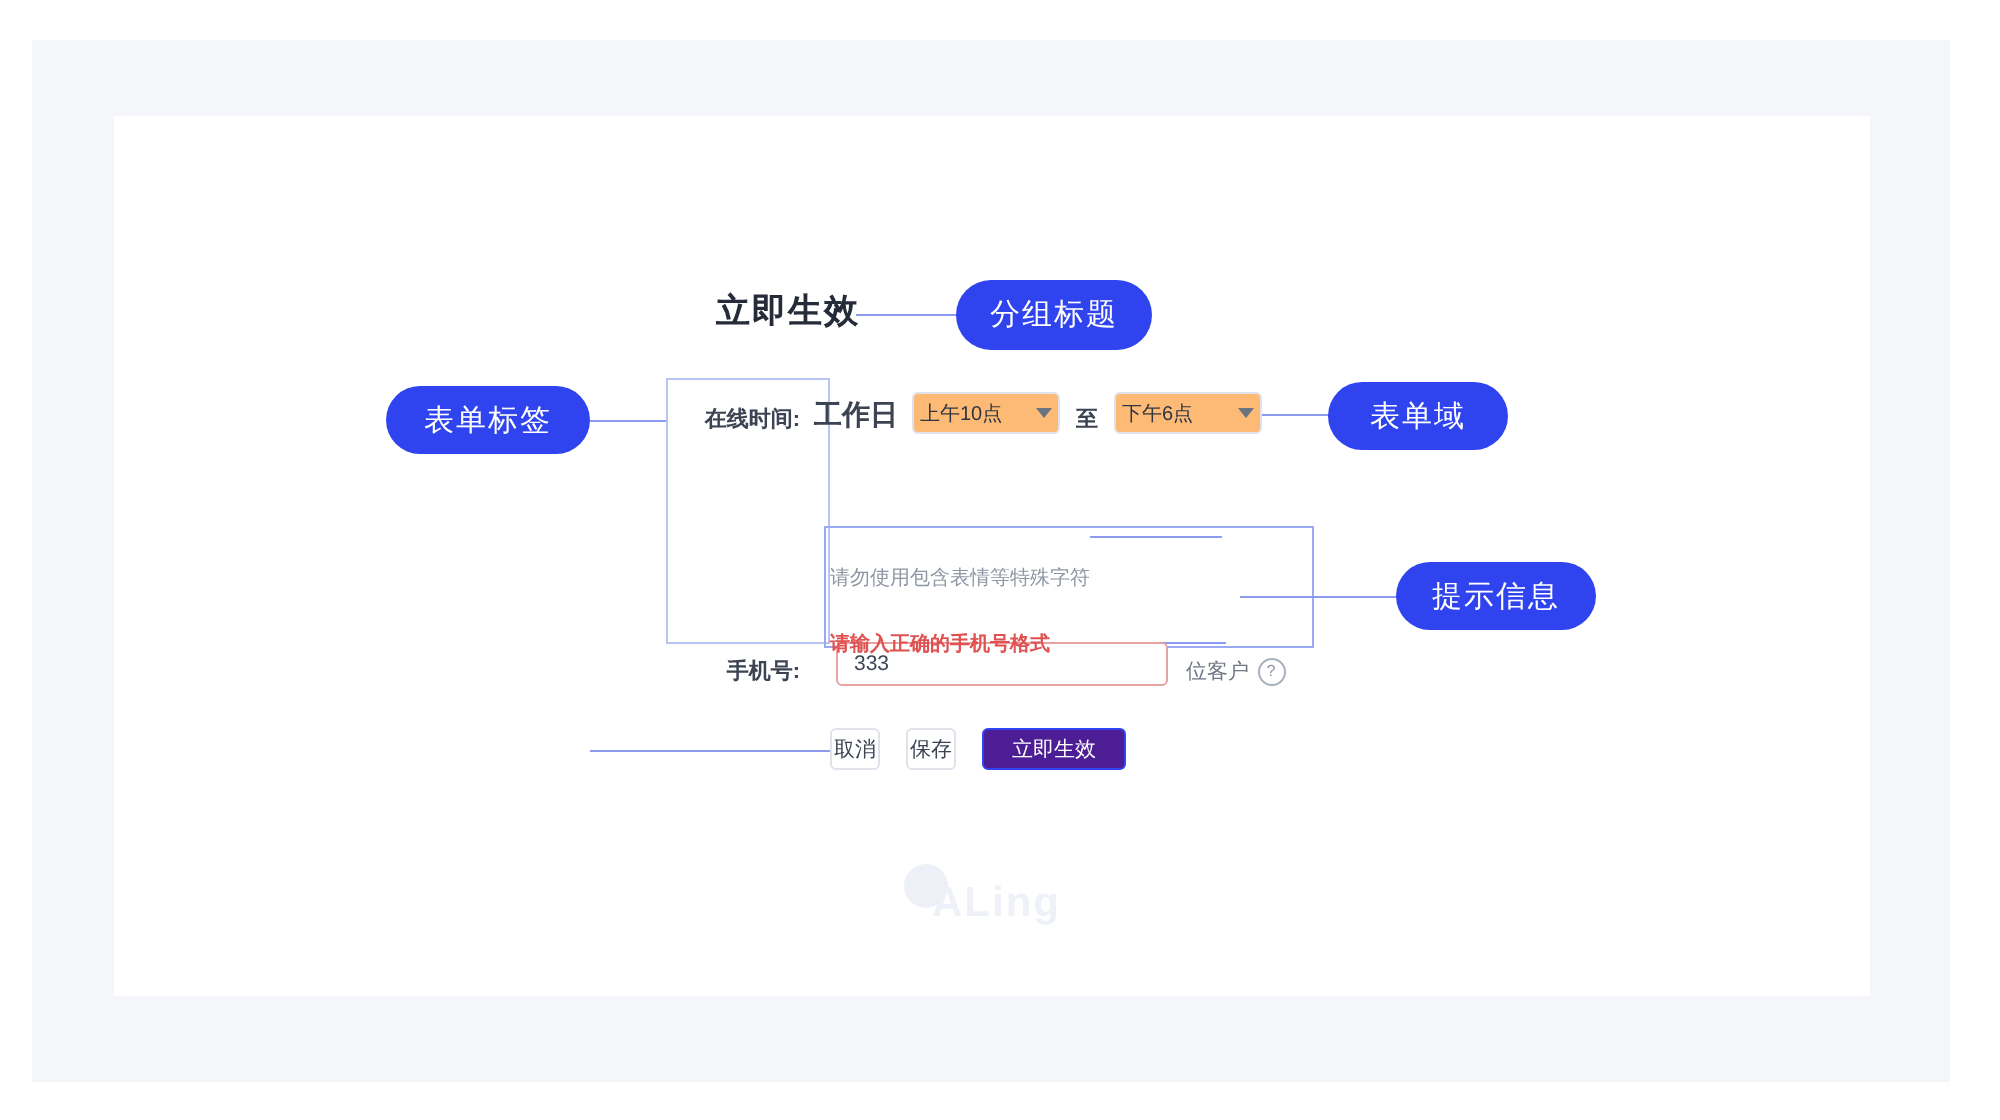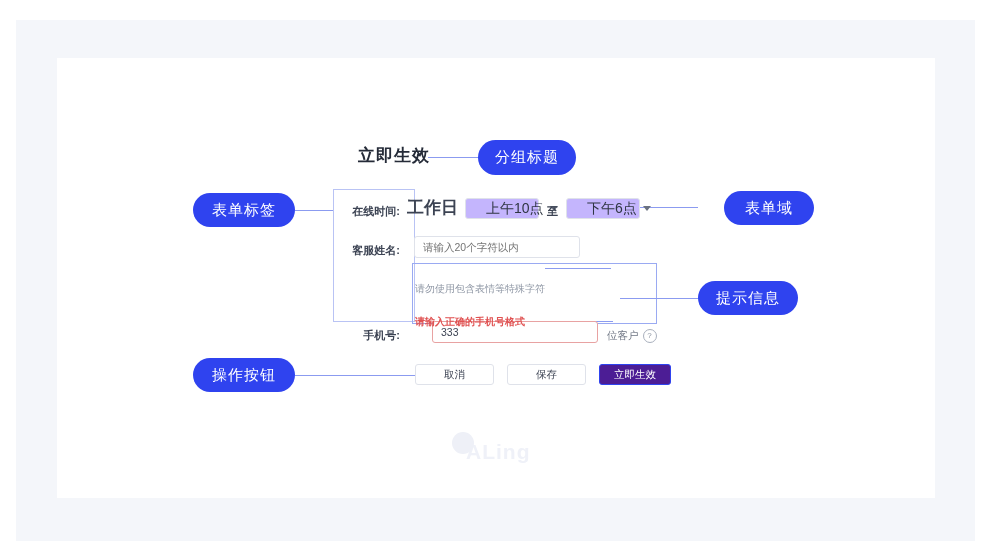--- a/index.html
+++ b/index.html
@@ -67,21 +67,21 @@
     justify-content: center;
     background: #2f43ef;
     color: #ffffff;
     border-radius: 999px;
     font-size: 15px;
     letter-spacing: 1px;
     white-space: nowrap;
   }
   .pill-form-label { left: 193px; top: 193px;  width: 102px; height: 34px; }
   .pill-group-title { left: 478px; top: 140px; width: 98px;  height: 35px; }
-  .pill-form-field  { left: 724px; top: 191px; width: 90px;  height: 34px; }
+  .pill-form-field  { left: 664px; top: 191px; width: 90px;  height: 34px; }
   .pill-hint        { left: 698px; top: 281px; width: 100px; height: 34px; text-align: right; }
   .pill-actions     { left: 193px; top: 358px; width: 102px; height: 34px; }
 
   
   .conn {
     position: absolute;
     background: #8b9bf0;
   }
   .conn-h { height: 1px; }
 
@@ -120,38 +120,38 @@
     text-align: right;
     padding-right: 7px;
     box-sizing: border-box;
     font-size: 11px;
     font-weight: bold;
     color: #3c4353;
     white-space: nowrap;
   }
 
   .static-text {
-    font-size: 17px;
+    font-size: 14px;
     font-weight: bold;
     color: #3c4353;
     white-space: nowrap;
   }
 
   .select-box {
     display: flex;
     align-items: center;
     justify-content: space-between;
     height: 21px;
-    padding: 0 20px;
+    padding: 0 3px;
     margin-left: 7px;
     border: 1px solid #dfe2ea;
     border-radius: 3px;
-    background: #c4b5fd;
+    background: #fdba74;
     box-sizing: border-box;
-    font-size: 14px;
+    font-size: 10px;
     color: #2f3643;
     white-space: nowrap;
   }
   .select-start { width: 74px; }
   .select-end   { width: 74px; margin-left: 8px; }
   .select-sep   { margin-left: 8px; font-size: 11px; font-weight: bold; color: #3c4353; }
   .caret {
     margin-left: 6px;
     width: 0; height: 0;
     border-left: 4px solid transparent;
@@ -224,21 +224,21 @@
     top: 364px;
     display: flex;
     align-items: center;
     gap: 13px;
   }
   .btn {
     display: flex;
     align-items: center;
     justify-content: center;
     height: 21px;
-    padding: 0 28px;
+    padding: 0 1px;
     border: 1px solid #dfe2ea;
     border-radius: 3px;
     background: #ffffff;
     font-size: 10.5px;
     color: #3c4353;
     box-sizing: border-box;
     white-space: nowrap;
   }
   .btn-primary {
     background: #4c1d95;
@@ -283,50 +283,43 @@
     <span>分组标题</span>
   </div>
   <div class="pill pill-form-label">
     <span>表单标签</span>
   </div>
   <div class="pill pill-form-field">
     <span>表单域</span>
   </div>
   <div class="pill pill-hint">
     <span>提示信息</span>
-  </div>
-  <div class="pill pill-actions">
-    <span>操作按钮</span>
   </div>
 
   <div class="section-title">立即生效</div>
 
   <div class="form-row row-online">
     <div class="field-label">在线时间:</div>
     <div class="static-text">工作日</div>
     <div class="select-box select-start">
       <span>上午10点</span>
       <span class="caret"></span>
     </div>
     <div class="select-sep">至</div>
     <div class="select-box select-end">
       <span>下午6点</span>
       <span class="caret"></span>
     </div>
   </div>
 
-  <div class="form-row row-name">
-    <div class="field-label">客服姓名:</div>
-    <input class="text-input input-name" type="text" style="margin-left: 7px;" placeholder="请输入20个字符以内">
-  </div>
   <div class="helper-text">请勿使用包含表情等特殊字符</div>
 
   <div class="form-row row-phone">
     <div class="field-label">手机号:</div>
-    <input class="text-input input-phone" type="text" style="margin-left: 25px;" value="333">
+    <input class="text-input input-phone" type="text" style="margin-left: 11px;" value="333">
     <div class="suffix-text">
       <span>位客户</span>
       <span class="help-icon">?</span>
     </div>
   </div>
   <div class="error-text">请输入正确的手机号格式</div>
 
   <div class="btn-bar">
     <div class="btn">取消</div>
     <div class="btn">保存</div>

